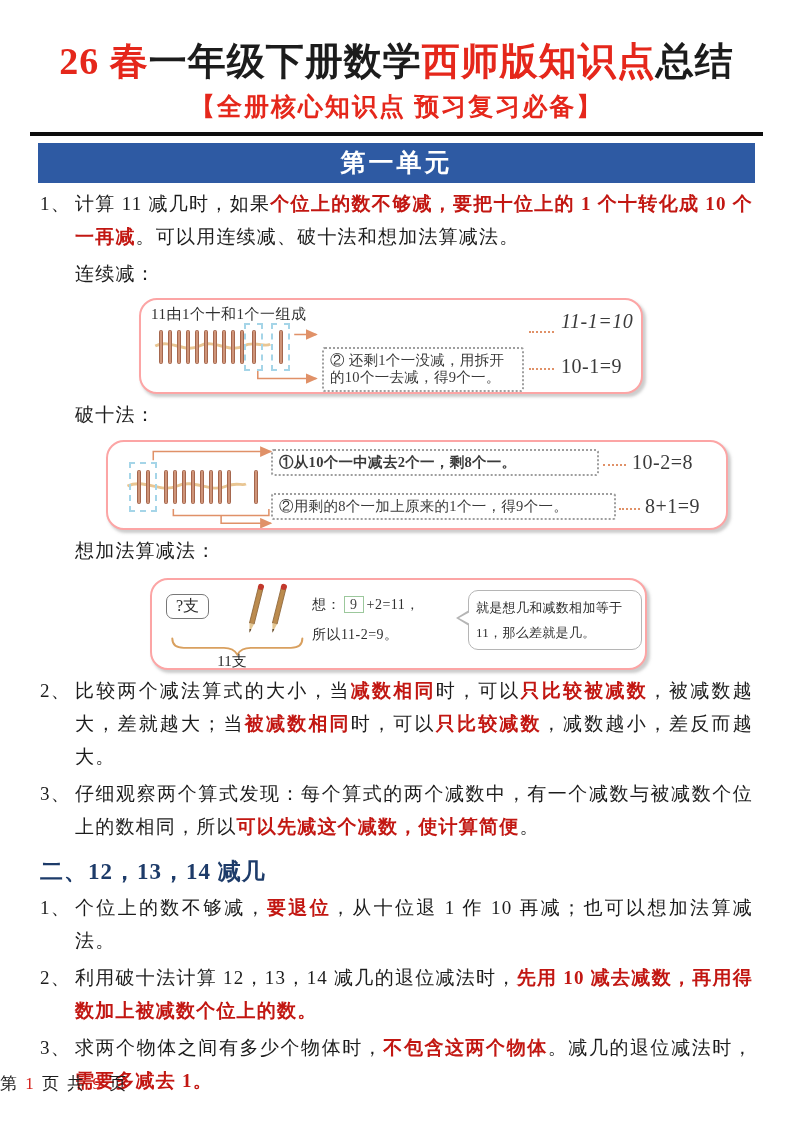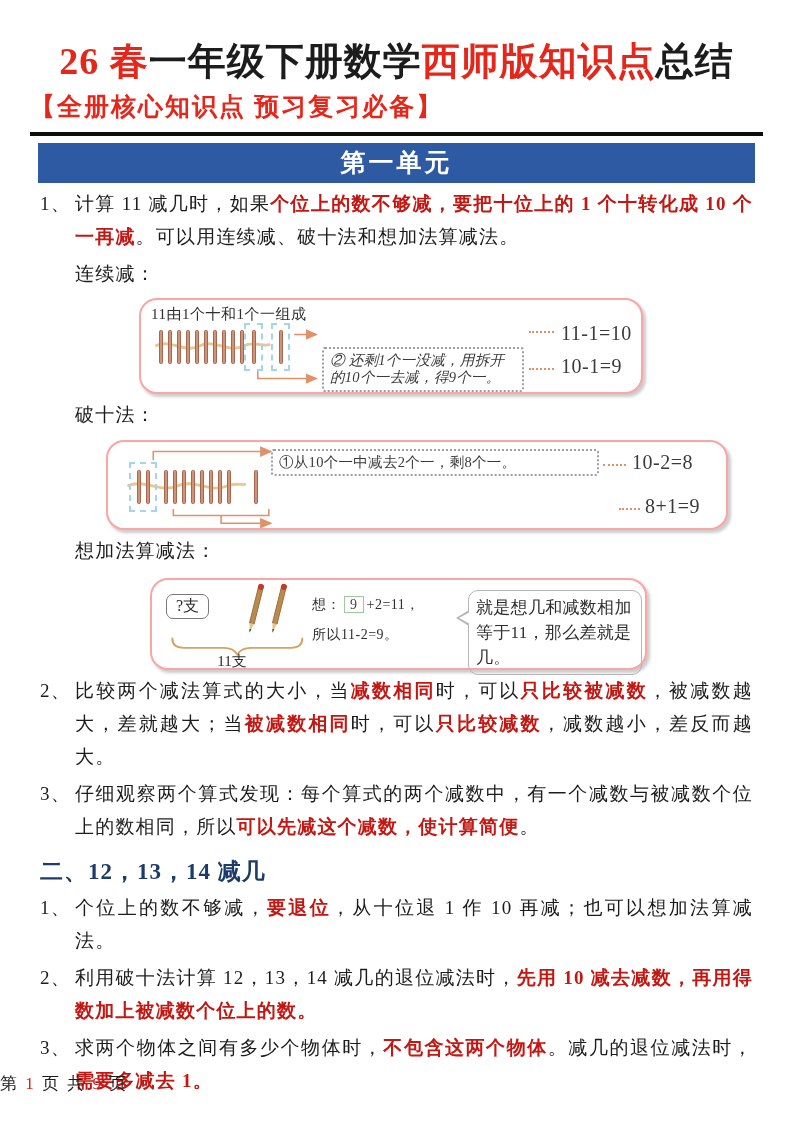--- a/index.html
+++ b/index.html
@@ -7,21 +7,21 @@
     --heading-navy:#1d3b69; --text-black:#1c1c1c; --stick-fill:#cf9478; --stick-border:#a5674e;
     --tie-orange:#e9c693; --arrow-orange:#e09168; --dashed-cyan:#a5d5e8; --dot-grey:#9e9e9e;
     --green-box:#9cc89c; --brace-tan:#d9a05f;
   }
   *{margin:0;padding:0;box-sizing:border-box;}
   body{background:#ffffff;font-family:"Liberation Serif", serif;}
   .page{position:relative;width:793px;height:1122px;background:#fff;overflow:hidden;margin:12px auto;}
 
   .title{margin:26px 30px 0;text-align:center;font-size:38px;font-weight:bold;color:var(--text-black);letter-spacing:1px;line-height:1.25;}
   .title .red{color:var(--title-red);}
-  .subtitle{margin:4px 30px 0;font-size:25px;font-weight:bold;color:var(--title-red);letter-spacing:2px;}
+  .subtitle{margin:4px 30px 0;text-align:center;font-size:25px;font-weight:bold;color:var(--title-red);letter-spacing:2px;}
   .divider{height:4px;background:#0d0d0d;margin:9px 30px 0;}
   .banner{margin:7px 38px 0;height:40px;background:var(--banner-blue);color:var(--banner-text);
           font-size:25px;font-weight:bold;text-align:center;line-height:40px;letter-spacing:3px;}
 
   h2.sec{margin:13px 40px 4px;font-size:23px;font-weight:bold;color:var(--heading-navy);letter-spacing:1px;}
   .item{position:relative;margin:4px 40px 0;padding-left:35px;font-size:19px;line-height:33px;
         color:var(--text-black);letter-spacing:1.2px;text-align:justify;}
   .item .num{position:absolute;left:0;top:0;}
   .em{color:var(--body-red);font-weight:bold;}
   .mlabel{margin:6px 40px 0 75px;font-size:19px;color:var(--text-black);letter-spacing:1.2px;line-height:30px;}
@@ -49,44 +49,44 @@
   .card2{width:622px;height:90px;margin:10px 0 0 106px;}
   .card3{width:497px;height:92px;margin:12px 0 0 150px;}
 
   
   .c1-caption{left:10px;top:5px;}
   .c1-bundle{left:18px;top:30px;}
   .c1-boxA{left:103px;top:23px;width:19px;height:48px;}
   .c1-boxB{left:130px;top:23px;width:19px;height:48px;}
   .c1-step1{left:181px;top:15px;width:202px;}
   .c1-lead1{left:388px;top:31px;width:25px;}
-  .c1-eq1{left:420px;top:22px;}
-  .c1-step2{left:181px;top:47px;width:202px;font-style:italic;}
+  .c1-eq1{left:420px;top:10px;font-style:italic;}
+  .c1-step2{left:181px;top:47px;width:202px;}
   .c1-lead2{left:388px;top:68px;width:25px;}
   .c1-eq2{left:420px;top:55px;}
 
   
   .c2-boxA{left:21px;top:20px;width:28px;height:50px;}
   .c2-bundle{left:56px;top:28px;}
   .c2-single{left:146px;top:28px;}
-  .c2-step1{left:163px;top:7px;width:328px;}
+  .c2-step1{left:163px;top:7px;width:328px;font-weight:bold;}
   .c2-lead1{left:495px;top:22px;width:23px;}
   .c2-eq1{left:524px;top:9px;}
   .c2-step2{left:163px;top:51px;width:345px;}
   .c2-lead2{left:511px;top:66px;width:21px;}
   .c2-eq2{left:537px;top:53px;}
 
   
   .qbox{position:absolute;left:14px;top:14px;border:1.6px solid #787878;border-radius:7px;
         padding:1px 9px;font-size:16px;color:#2e2e2e;}
   .total-label{position:absolute;left:30px;top:72px;width:100px;text-align:center;font-size:15px;color:#2e2e2e;}
   .think{position:absolute;left:160px;top:10px;font-size:14px;line-height:30px;color:#2e2e2e;letter-spacing:.5px;}
   .g9{border:1.5px solid var(--green-box);padding:0 5px;margin:0 3px;color:#444;}
   .bubble{position:absolute;left:316px;top:10px;width:174px;border:1.6px solid #b5b5b5;border-radius:10px;
-          padding:4px 7px;font-size:17px;line-height:25px;color:#2e2e2e;letter-spacing:.3px;}
+          padding:4px 7px;font-size:13px;line-height:25px;color:#2e2e2e;letter-spacing:.3px;}
   .bubble::before{content:'';position:absolute;left:-13px;top:19px;border-top:8px solid transparent;
           border-bottom:8px solid transparent;border-right:13px solid #b5b5b5;}
   .bubble::after{content:'';position:absolute;left:-10px;top:21px;border-top:6px solid transparent;
           border-bottom:6px solid transparent;border-right:11px solid #ffffff;}
 
   .footer{position:absolute;left:0;right:0;top:1060px;text-align:left;font-size:17px;color:var(--text-black);letter-spacing:2px;}
   .footer .red{color:#d51f1a;}
 </style>
 </head>
 <body>
@@ -174,20 +174,21 @@
         <div class="stick"></div>
         <div class="stick"></div>
         <div class="stick"></div>
       </div>
     <div class="srow c2-single">
         <div class="stick"></div>
       </div>
     <div class="step-box c2-step1">①从10个一中减去2个一，剩8个一。</div>
     <div class="leader c2-lead1"></div>
     <div class="eq c2-eq1">10-2=8</div>
+    <div class="step-box c2-step2">②用剩的8个一加上原来的1个一，得9个一。</div>
     <div class="leader c2-lead2"></div>
     <div class="eq c2-eq2">8+1=9</div>
   </div>
 
   <div class="mlabel">想加法算减法：</div>
 
   <div class="card card3">
     <svg class="deco" viewBox="0 0 497 92">
       <g transform="rotate(14 99 30)">
         <rect x="96.5" y="8" width="5" height="38" fill="#bb8b4e" stroke="#8a6336" stroke-width="0.8"></rect>

